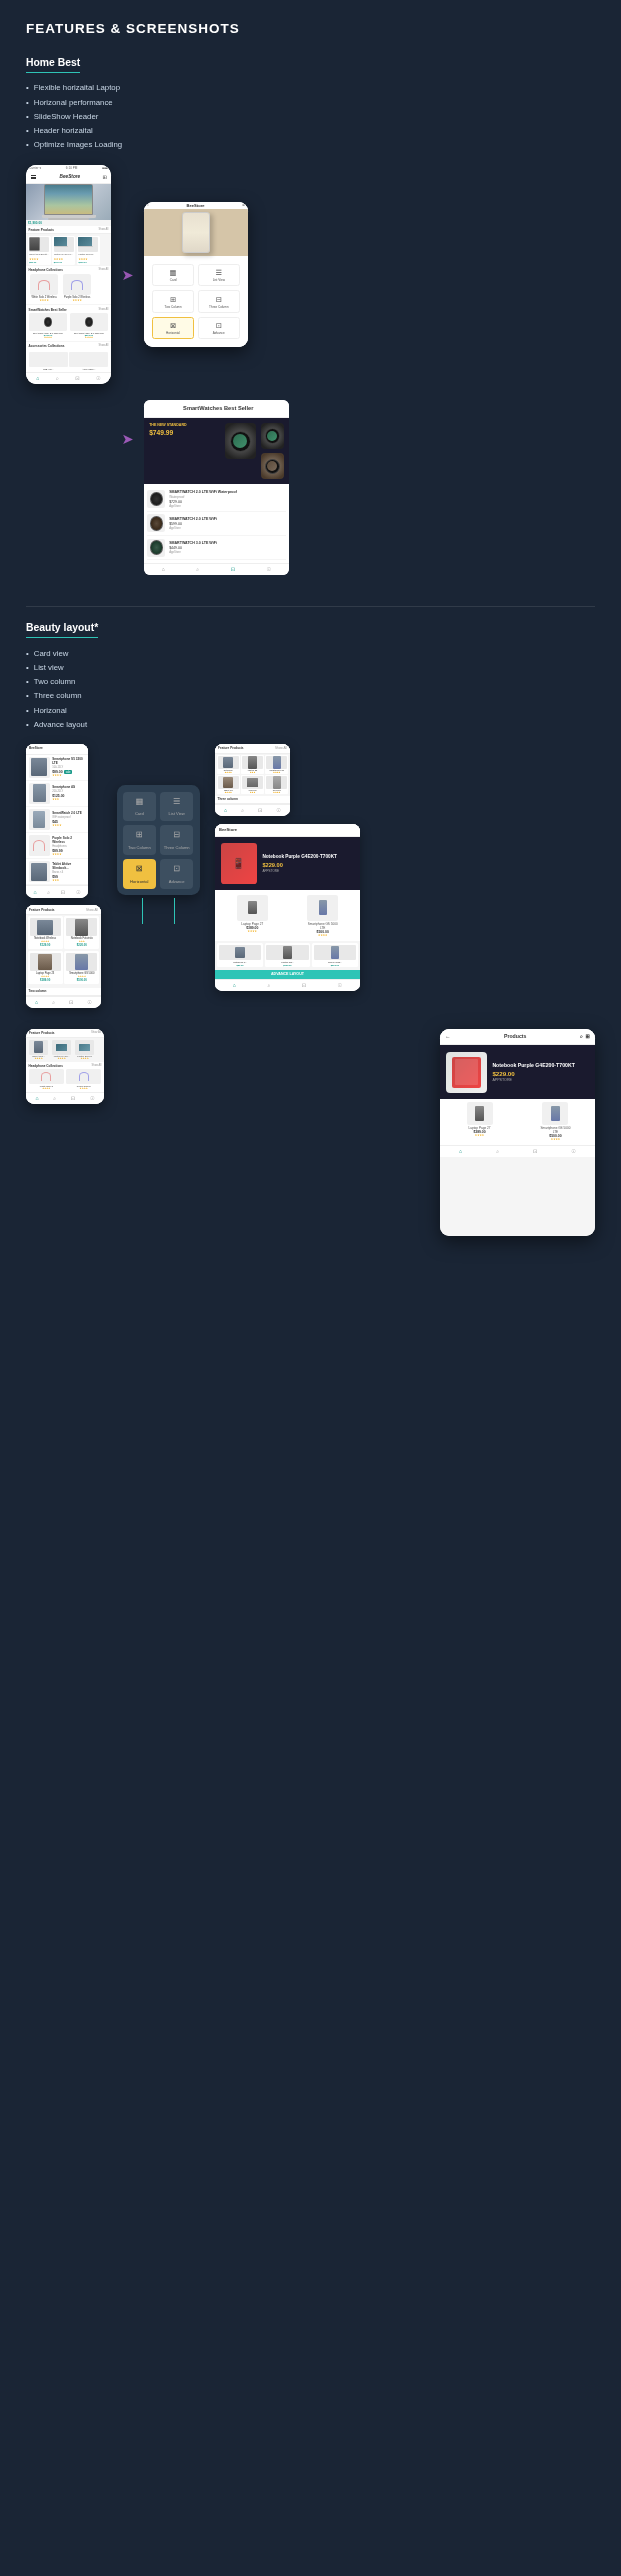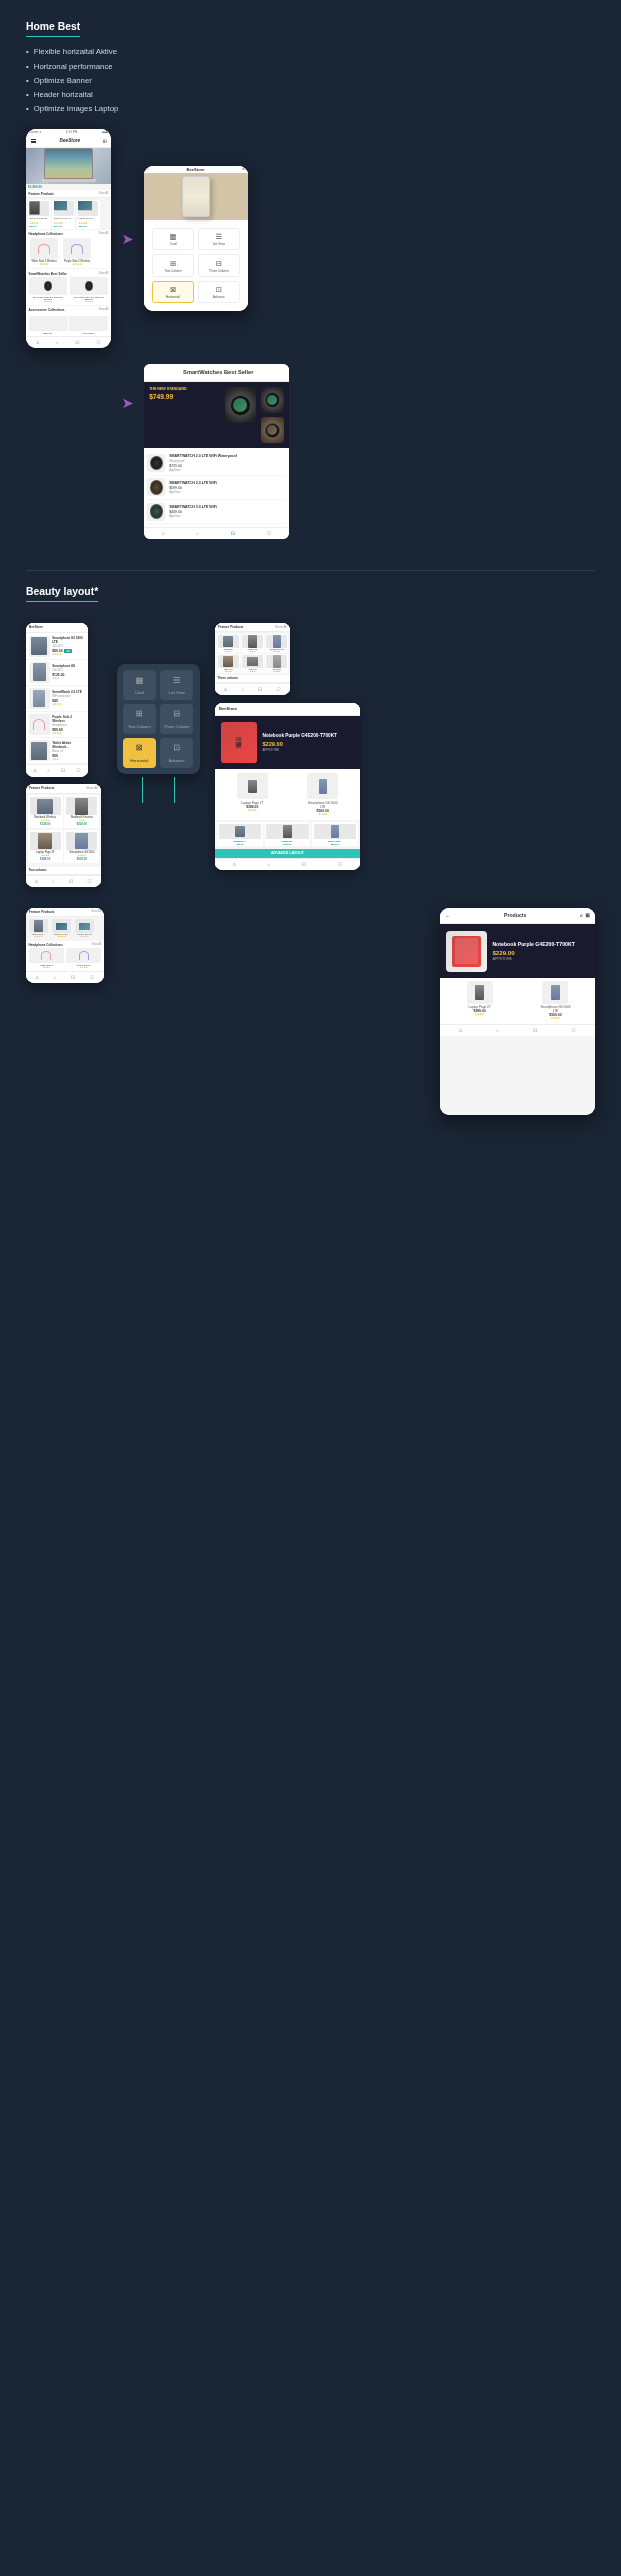--- a/index.html
+++ b/index.html
@@ -959,29 +959,30 @@
       font-size: 3.6px;
       font-weight: bold;
     }
 
   </style>
 </head>
 <body>
 
 <div class="page-container">
 
+  <h1 class="main-title">FEATURES &amp; SCREENSHOTS</h1>
 
   <div class="section">
     <h2 class="section-title">Home Best</h2>
     <ul class="feature-list">
-      <li>Flexible horizaital Aktive</li>
+      <li>Flexible horizaital Laptop</li>
       <li>Horizonal performance</li>
-      <li>Optimize Banner</li>
+      <li>SlideShow Header</li>
       <li>Header horizaital</li>
-      <li>Optimize Images Laptop</li>
+      <li>Optimize Images Loading</li>
     </ul>
 
     
     <div class="screenshots-row">
 
       <div class="phone-mockup phone-small" style="width:85px;">
         <div class="phone-screen">
 
           <div class="phone-status-bar">
             <span>Carrier ▾</span>
@@ -1253,20 +1254,28 @@
           <span class="bottom-icon">☉</span>
         </div>
       </div>
     </div>
   </div>
 
   <div class="divider-line"></div>
 
   <div class="section">
     <h2 class="section-title">Beauty layout*</h2>
+    <ul class="feature-list">
+      <li>Card view</li>
+      <li>List view</li>
+      <li>Two column</li>
+      <li>Three column</li>
+      <li>Horizonal</li>
+      <li>Advance layout</li>
+    </ul>
 
     
     <div style="display:flex;gap:15.5px;align-items:flex-start;margin-top:10.4px;">
 
       <div style="display:flex;flex-direction:column;gap:7.8px;">
 
         <div class="mini-phone">
           <div style="background:#f5f5f5;font-size:3.6px;">
             <div style="background:#fff;padding:2.1px 3.1px;border-bottom:0.5px solid #eee;display:flex;justify-content:space-between;">
               <span style="font-size:3.1px;font-weight:bold;color:#333;">BeeStore</span>

